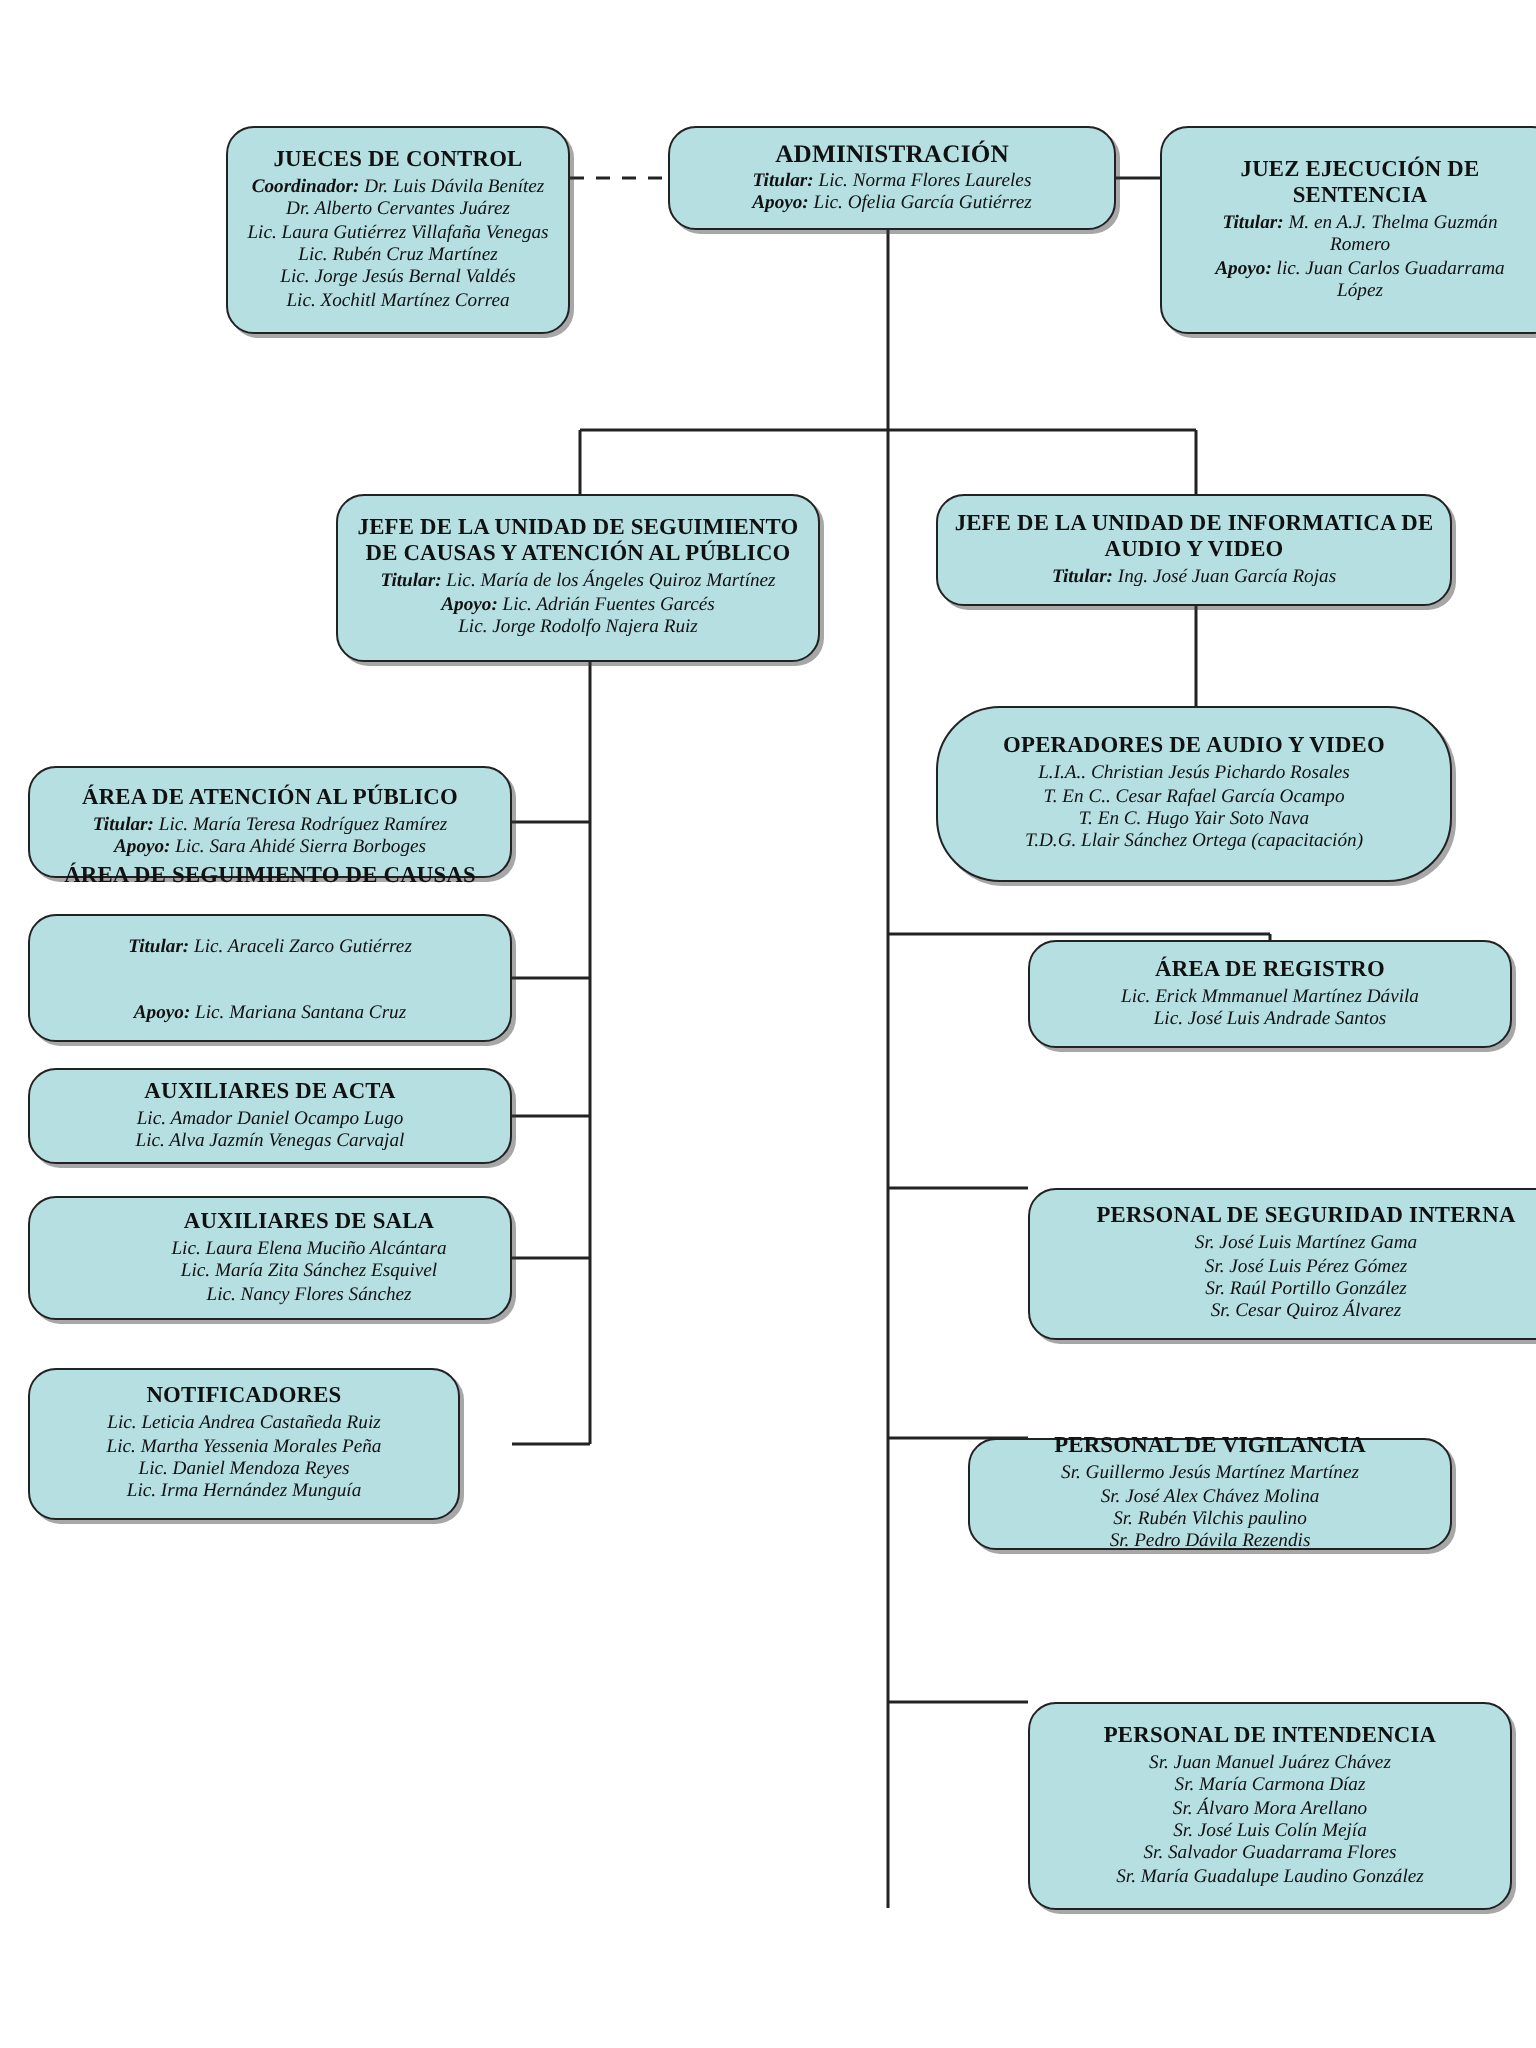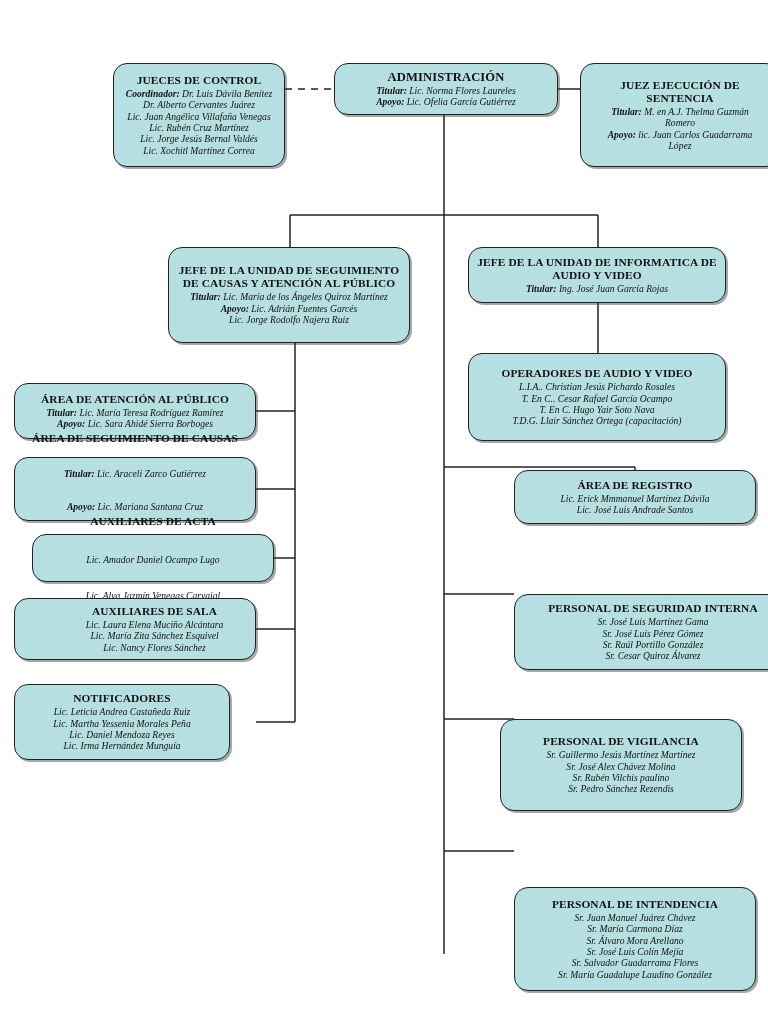--- a/index.html
+++ b/index.html
@@ -44,32 +44,32 @@
     line-height:11.4px;
     color:#111;
     white-space:nowrap;
   }
   .box .ln b{font-style:italic;font-weight:bold;}
 
   
   #n-jueces      {left:113px; top:63px;  width:172px; height:104px;}
   #n-admin       {left:334px; top:63px;  width:224px; height:52px;}
   #n-juezejec    {left:580px; top:63px;  width:200px; height:104px;text-align:center;}
-  #n-jefeseg     {left:168px; top:247px; width:242px; height:96px;}
+  #n-jefeseg     {left:168px; top:247px; width:242px; height:84px;}
   #n-jefeinfo    {left:468px; top:247px; width:258px; height:56px;}
-  #n-operadores  {left:468px; top:353px; width:258px; height:88px;}
+  #n-operadores  {left:468px; top:353px; width:258px; height:88px;border-radius:32px;}
   #n-atencion    {left:14px;  top:383px; width:242px; height:56px;}
   #n-seguimiento {left:14px;  top:457px; width:242px; height:64px;gap:22px;}
-  #n-acta        {left:32px;  top:534px; width:242px; height:48px;gap:25px;}
+  #n-acta        {left:14px;  top:534px; width:242px; height:48px;}
   #n-sala        {left:14px;  top:598px; width:242px; height:62px;padding-left:45px;}
   #n-notif       {left:14px;  top:684px; width:216px; height:76px;}
   #n-registro    {left:514px; top:470px; width:242px; height:54px;}
   #n-segint      {left:514px; top:594px; width:278px; height:76px;}
-  #n-vigilancia  {left:500px; top:719px; width:242px; height:92px;}
-  #n-intendencia {left:514px; top:851px; width:242px; height:104px;margin-top:36px;}
+  #n-vigilancia  {left:484px; top:719px; width:242px; height:56px;}
+  #n-intendencia {left:514px; top:851px; width:242px; height:104px;}
 
   line{stroke:#222222;stroke-width:1.5;}
   line.dashed{stroke-dasharray:7 6;}
 </style>
 </head>
 <body>
 
 <div id="chart">
 
   <svg class="lines" width="768" height="1024" viewBox="0 0 768 1024">
@@ -97,21 +97,21 @@
     <line x1="635" y1="467" x2="635" y2="470"></line>
     <line x1="444" y1="594" x2="514" y2="594"></line>
     <line x1="444" y1="719" x2="514" y2="719"></line>
     <line x1="444" y1="851" x2="514" y2="851"></line>
   </svg>
 
   <div class="box" id="n-jueces">
     <div class="t">JUECES DE CONTROL</div>
     <div class="ln"><b>Coordinador:</b> Dr. Luis Dávila Benítez</div>
     <div class="ln">Dr. Alberto Cervantes Juárez</div>
-    <div class="ln">Lic. Juan Angélica Villafaña Venegas</div>
+    <div class="ln">Lic. Laura Gutiérrez Villafaña Venegas</div>
     <div class="ln">Lic. Rubén Cruz Martínez</div>
     <div class="ln">Lic. Jorge Jesús Bernal Valdés</div>
     <div class="ln">Lic. Xochitl Martínez Correa</div>
   </div>
 
   <div class="box" id="n-admin">
     <div class="t" style="font-size:12.6px">ADMINISTRACIÓN</div>
     <div class="ln"><b>Titular:</b> Lic. Norma Flores Laureles</div>
     <div class="ln"><b>Apoyo:</b> Lic. Ofelia García Gutiérrez</div>
   </div>
@@ -190,21 +190,21 @@
     <div class="ln">Sr. José Luis Pérez Gómez</div>
     <div class="ln">Sr. Raúl Portillo González</div>
     <div class="ln">Sr. Cesar Quiroz Álvarez</div>
   </div>
 
   <div class="box" id="n-vigilancia">
     <div class="t">PERSONAL DE VIGILANCIA</div>
     <div class="ln">Sr. Guillermo Jesús Martínez Martínez</div>
     <div class="ln">Sr. José Alex Chávez Molina</div>
     <div class="ln">Sr. Rubén Vilchis paulino</div>
-    <div class="ln">Sr. Pedro Sánchez Rezendis</div>
+    <div class="ln">Sr. Pedro Dávila Rezendis</div>
   </div>
 
   <div class="box" id="n-intendencia">
     <div class="t">PERSONAL DE INTENDENCIA</div>
     <div class="ln">Sr. Juan Manuel Juárez Chávez</div>
     <div class="ln">Sr. María Carmona Díaz</div>
     <div class="ln">Sr. Álvaro Mora Arellano</div>
     <div class="ln">Sr. José Luis Colín Mejía</div>
     <div class="ln">Sr. Salvador Guadarrama Flores</div>
     <div class="ln">Sr. María Guadalupe Laudino González</div>

